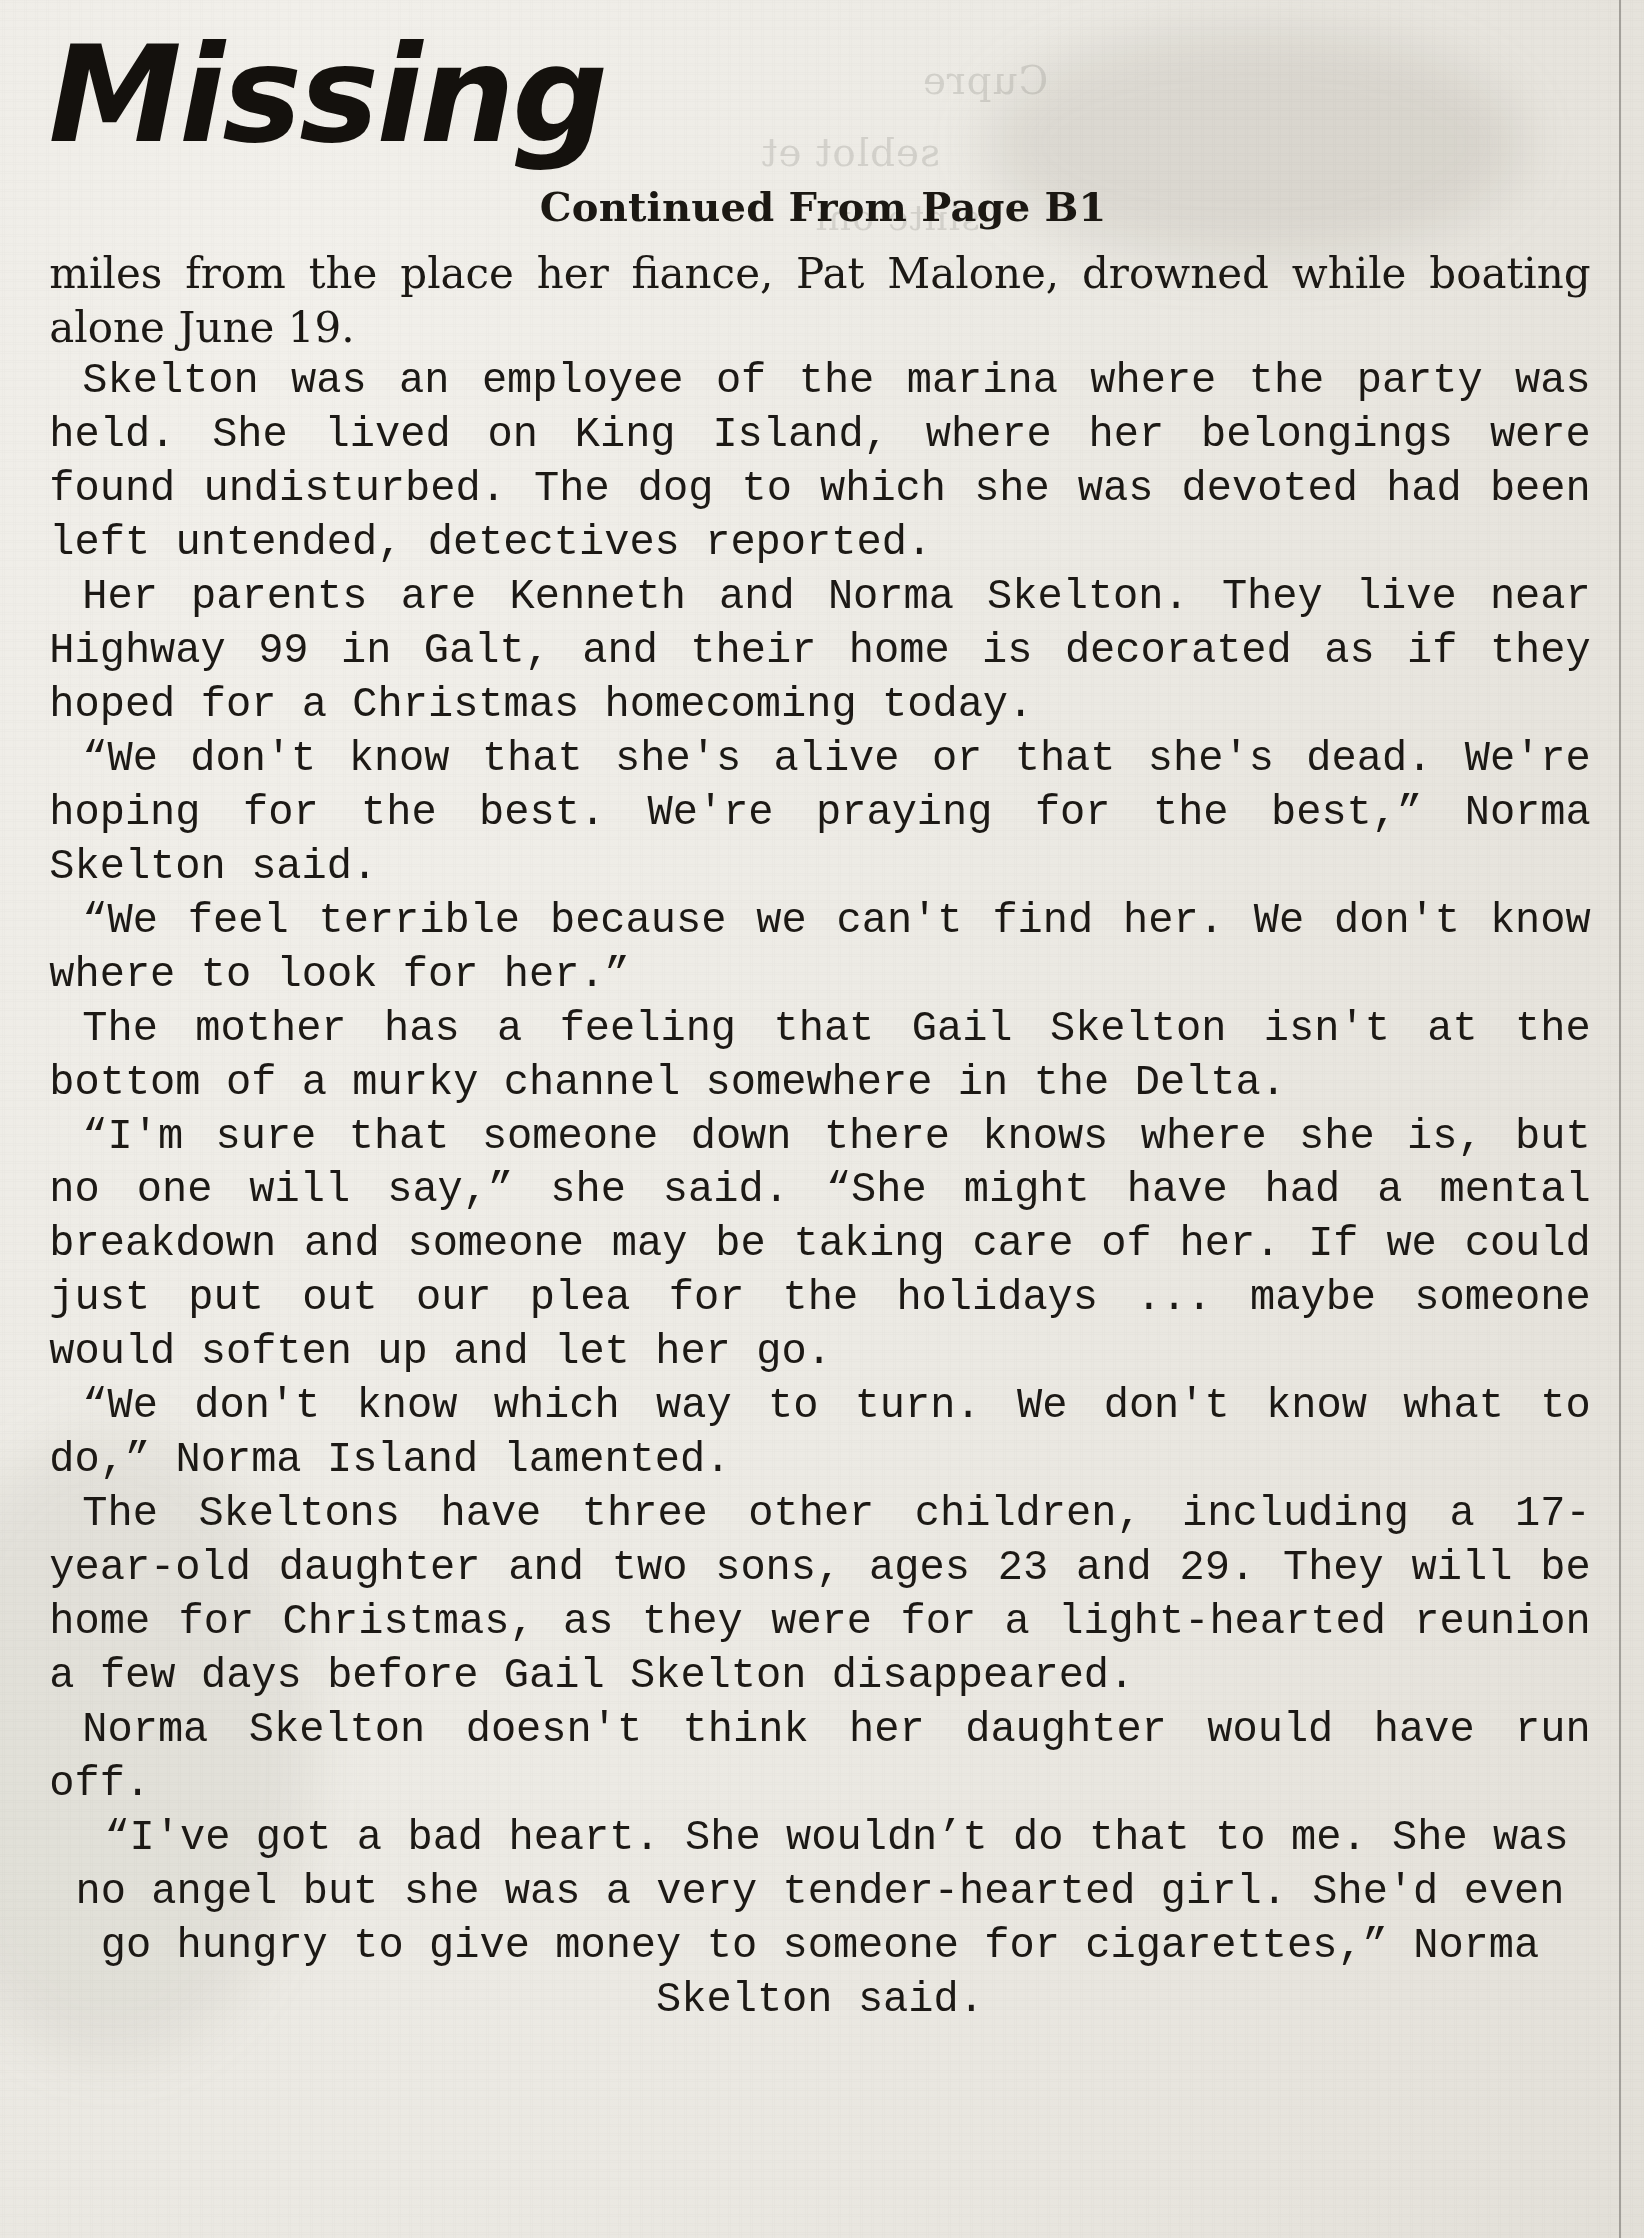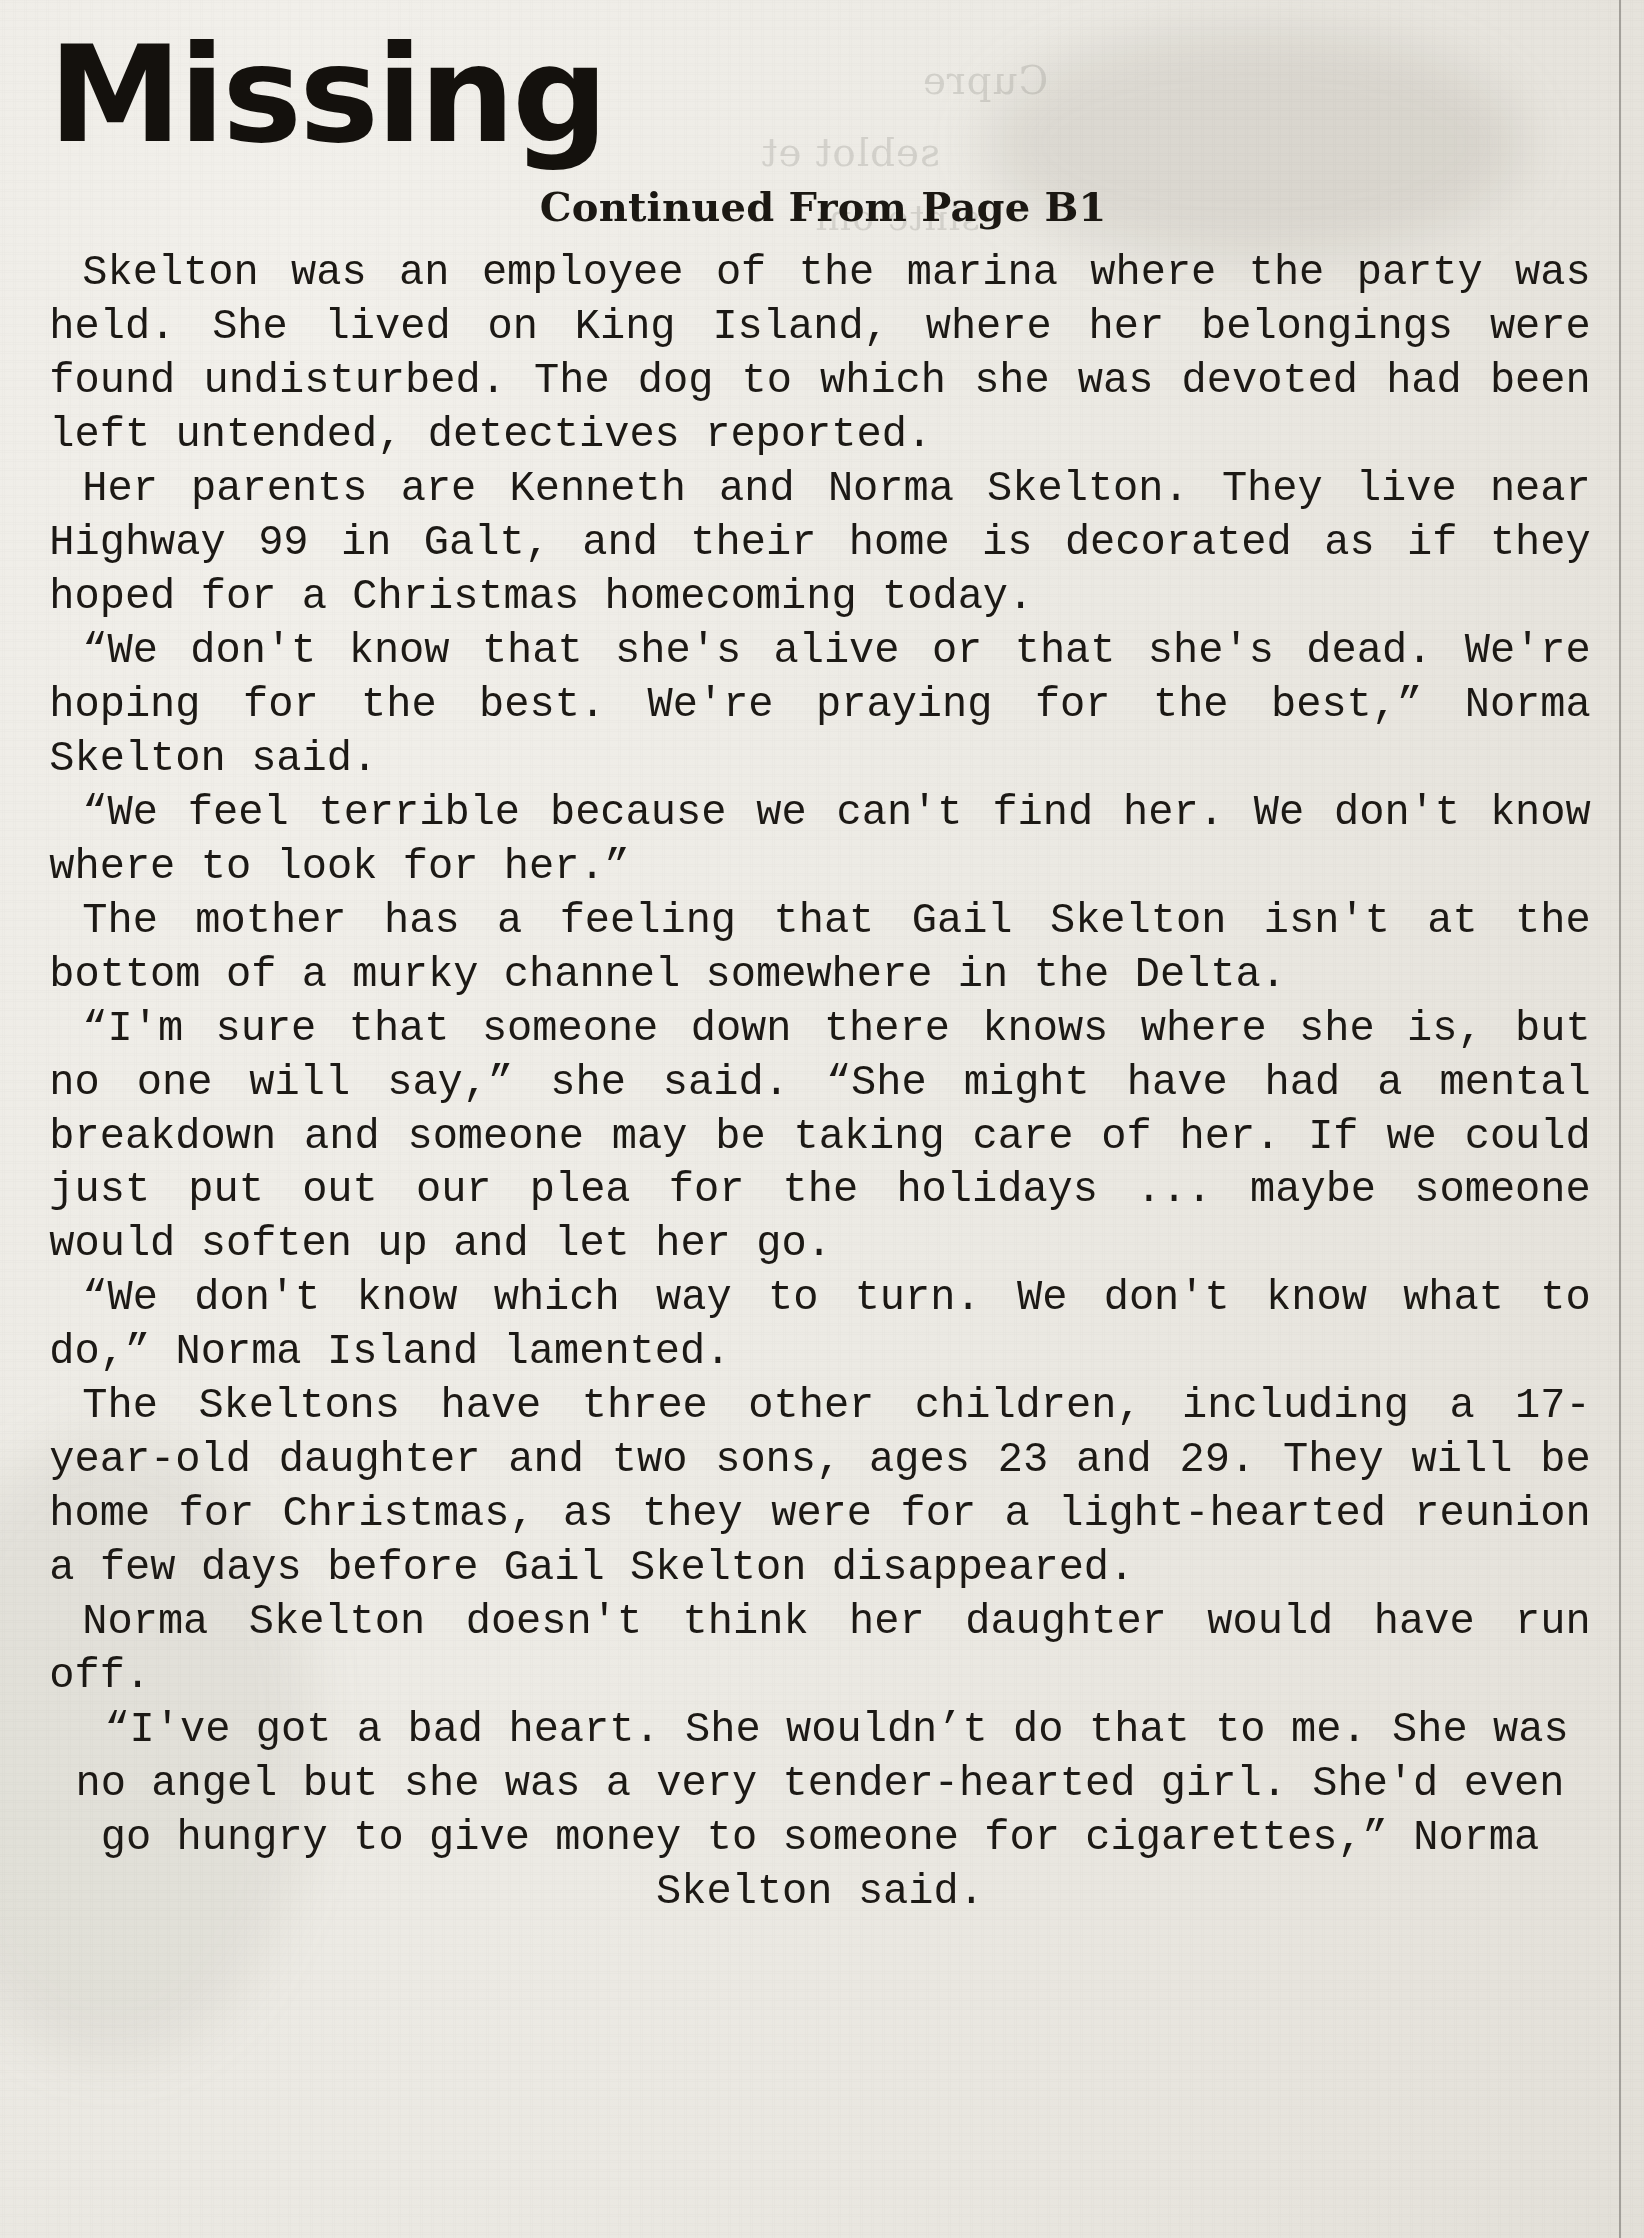--- a/index.html
+++ b/index.html
@@ -65,20 +65,21 @@
 
   .headline {
     font-family: "DejaVu Sans", sans-serif;
     font-weight: 700;
     font-size: 134px;
     line-height: 1.0;
     letter-spacing: -2.7px;
     color: #14110d;
     margin: 28px 0 0 5.4px;
     padding: 0;
+    font-style: italic;
   }
 
   .continued {
     font-family: "DejaVu Serif", serif;
     font-weight: 700;
     font-size: 40px;
     line-height: 1.1;
     letter-spacing: 0.2px;
     color: #1b1813;
     margin: 23px 0 0 6.3px;
@@ -136,20 +137,21 @@
 
   <div class="column-rule"></div>
 
   <div class="col">
 
     <h1 class="headline">Missing</h1>
 
     <div class="continued">Continued From Page B1</div>
 
     <div class="body">
+      <p>miles from the place her fiance, Pat Malone, drowned while boating alone June 19.</p>
       <p class="indent">Skelton was an employee of the marina where the party was held. She lived on King Island, where her belongings were found undisturbed. The dog to which she was devoted had been left untended, detectives reported.</p>
       <p class="indent">Her parents are Kenneth and Norma Skelton. They live near Highway 99 in Galt, and their home is decorated as if they hoped for a Christmas homecoming today.</p>
       <p class="indent">“We don't know that she's alive or that she's dead. We're hoping for the best. We're praying for the best,” Norma Skelton said.</p>
       <p class="indent">“We feel terrible because we can't find her. We don't know where to look for her.”</p>
       <p class="indent">The mother has a feeling that Gail Skelton isn't at the bottom of a murky channel somewhere in the Delta.</p>
       <p class="indent">“I'm sure that someone down there knows where she is, but no one will say,” she said. “She might have had a mental breakdown and someone may be taking care of her. If we could just put out our plea for the holidays ... maybe someone would soften up and let her go.</p>
       <p class="indent">“We don't know which way to turn. We don't know what to do,” Norma Island lamented.</p>
       <p class="indent">The Skeltons have three other children, including a 17-year-old daughter and two sons, ages 23 and 29. They will be home for Christmas, as they were for a light-hearted reunion a few days before Gail Skelton disappeared.</p>
       <p class="indent">Norma Skelton doesn't think her daughter would have run off.</p>
       <p class="indent last-flush">“I've got a bad heart. She wouldn’t do that to me. She was no angel but she was a very tender-hearted girl. She'd even go hungry to give money to someone for cigarettes,” Norma Skelton said.</p>

